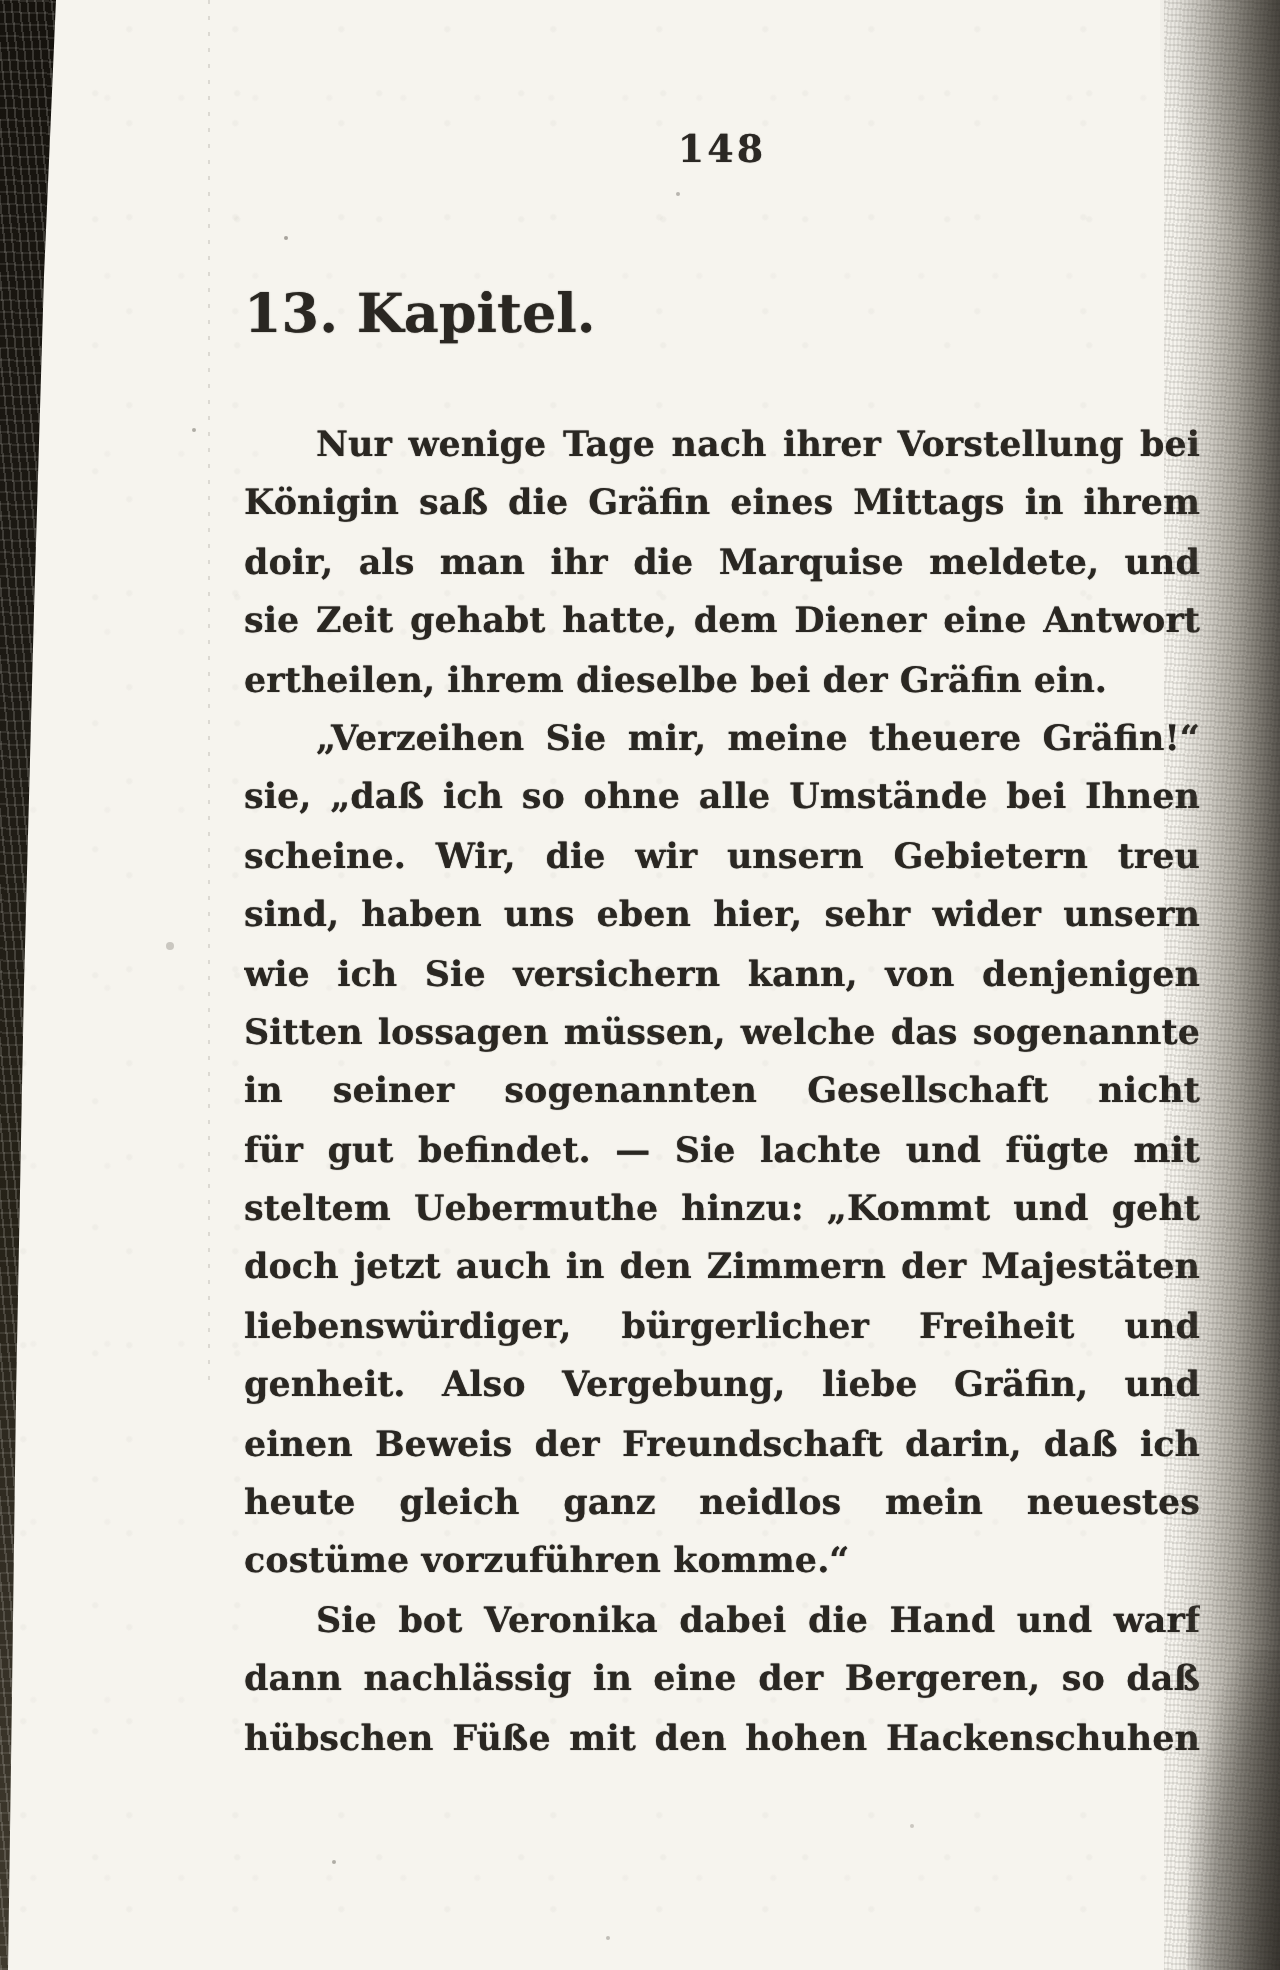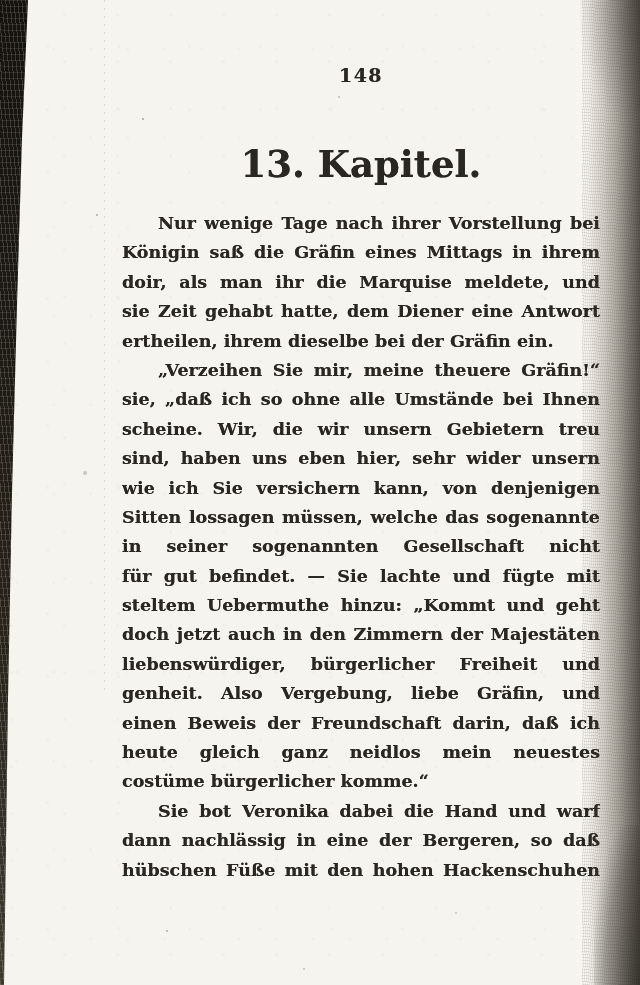--- a/index.html
+++ b/index.html
@@ -77,21 +77,21 @@
       455px 912px 0 0 rgba(70,64,55,.25);
   }
   .pagenum{
     position:absolute;left:122px;top:64px;width:478px;
     text-align:center;font-size:19px;font-weight:bold;
     letter-spacing:1.5px;color:#2b2824;
     text-shadow:0 0 .5px rgba(43,40,36,.7);
   }
   .heading{
     position:absolute;left:122px;top:142px;width:478px;
-    text-align:center;font-size:37px;font-weight:bold;color:#2a2722;
+    text-align:left;font-size:27px;font-weight:bold;color:#2a2722;
     text-shadow:0 0 .6px rgba(42,39,34,.75);
   }
   .textblock{
     position:absolute;left:122px;top:209px;width:478px;
     font-size:17.5px;font-weight:bold;color:#2a2722;
     text-shadow:0 0 .55px rgba(42,39,34,.7);
   }
   .para{margin:0;}
   .line{
     height:29.4px;line-height:29.4px;
@@ -128,21 +128,21 @@
         <div class="line just">wie ich Sie versichern kann, von denjenigen unserer</div>
         <div class="line just">Sitten lossagen müssen, welche das sogenannte Volk</div>
         <div class="line just">in seiner sogenannten Gesellschaft nicht anzuerkennen</div>
         <div class="line just">für gut befindet. — Sie lachte und fügte mit erkün=</div>
         <div class="line just">steltem Uebermuthe hinzu: „Kommt und geht man</div>
         <div class="line just">doch jetzt auch in den Zimmern der Majestäten mit</div>
         <div class="line just">liebenswürdiger, bürgerlicher Freiheit und Ungezwun=</div>
         <div class="line just">genheit. Also Vergebung, liebe Gräfin, und sehen Sie</div>
         <div class="line just">einen Beweis der Freundschaft darin, daß ich Ihnen</div>
         <div class="line just">heute gleich ganz neidlos mein neuestes Promenaden=</div>
-        <div class="line">costüme bürgerlicher komme.“</div>
+        <div class="line">costüme vorzuführen komme.“</div>
       </div>
       <div class="para">
         <div class="line indent just">Sie bot Veronika dabei die Hand und warf sich</div>
         <div class="line just">dann nachlässig in eine der Bergeren, so daß ihre</div>
         <div class="line just">hübschen Füße mit den hohen Hackenschuhen sichtbar</div>
       </div>
     </div>
 
   <div class="edge"></div>
   <div class="edge-noise"></div>

